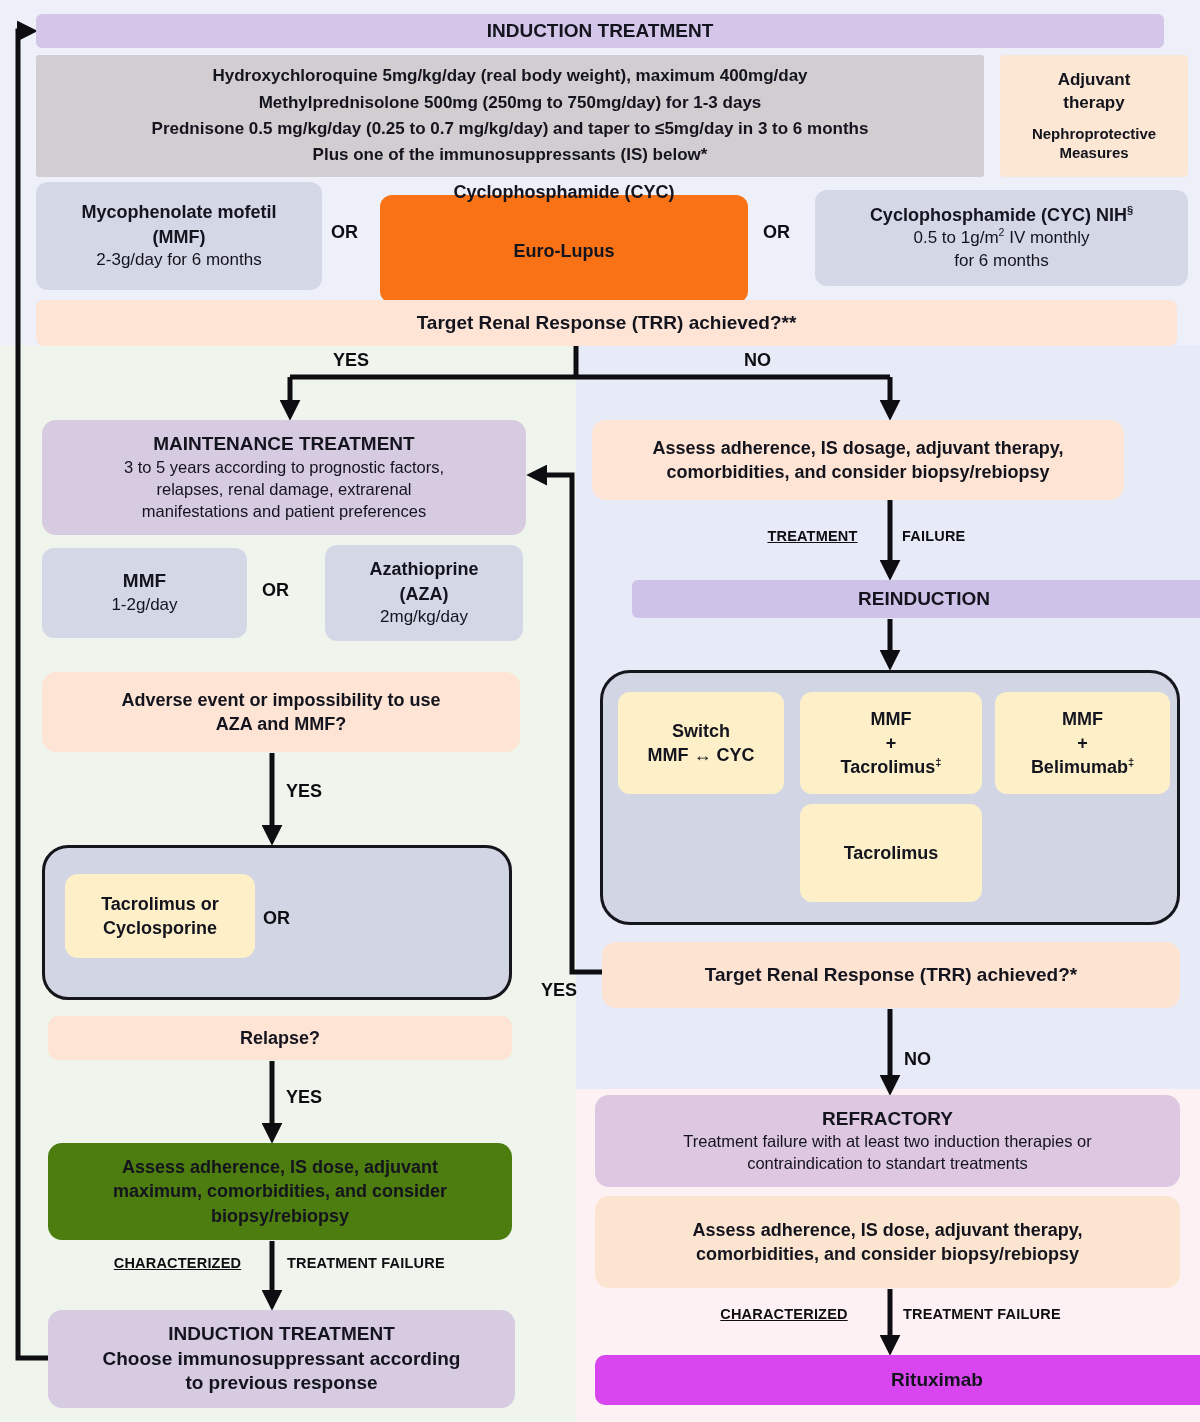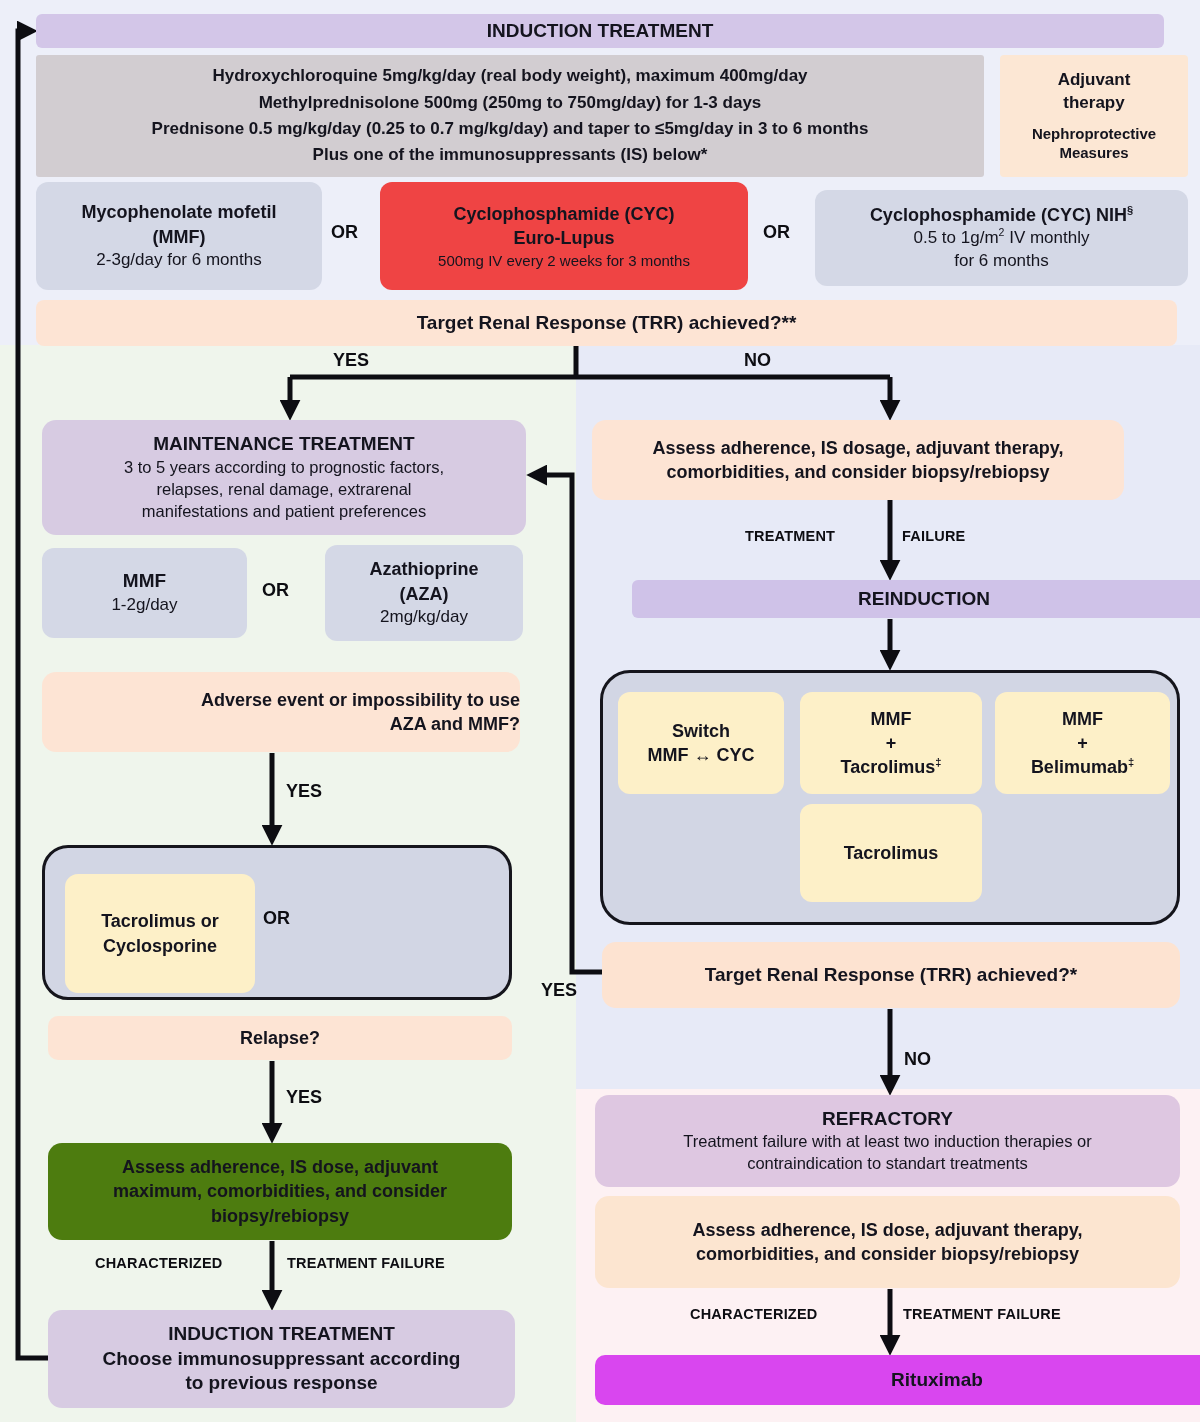--- a/index.html
+++ b/index.html
@@ -21,46 +21,46 @@
   .b15{font-weight:bold;font-size:15px;line-height:1.3;}
   .r17{font-size:17px;line-height:1.35;}
   .r16{font-size:16.5px;line-height:1.33;}
   .r15{font-size:15px;line-height:1.3;}
   sup{font-size:.62em;vertical-align:super;line-height:0;}
   .hdr{left:36px;top:14px;width:1128px;height:34px;background:#d3c6e8;border-radius:6px;}
   .regimen{left:36px;top:55px;width:948px;height:122px;background:#d2cdd1;border-radius:3px;}
   .regimen .b18{font-size:17px;line-height:1.55;}
   .adjuvant{left:1000px;top:55px;width:188px;height:122px;background:#fce7d4;border-radius:4px;gap:10px;}
   .opt1{left:36px;top:182px;width:286px;height:108px;background:#d4d8e6;}
-  .opt2{left:380px;top:182px;width:368px;height:108px;background:#ef4444;}
+  .opt2{left:380px;top:195px;width:368px;height:108px;background:#f97316;gap:35px;}
   .opt3{left:815px;top:190px;width:373px;height:96px;background:#d4d8e6;}
   .trrbar1{left:36px;top:300px;width:1141px;height:46px;background:#fde4d4;border-radius:8px;}
   .maint{left:42px;top:420px;width:484px;height:115px;background:#d7cbe2;border-radius:14px;}
   .mmf2{left:42px;top:548px;width:205px;height:90px;background:#d4d8e6;}
   .aza{left:325px;top:545px;width:198px;height:96px;background:#d4d8e6;}
-  .adverse{left:42px;top:672px;width:478px;height:80px;background:#fde4d4;border-radius:14px;align-items:flex-end;}
+  .adverse{left:42px;top:672px;width:478px;height:80px;background:#fde4d4;border-radius:14px;}
   .contL{left:42px;top:845px;width:470px;height:155px;background:#d2d6e4;border:3px solid #15151c;border-radius:26px;}
   .ybox{background:#fdf0c8;border-radius:12px;}
   .tacyc{left:65px;top:874px;width:190px;height:96px;}
   .leflu{left:322px;top:877px;width:160px;height:90px;}
   .relapse{left:48px;top:1016px;width:464px;height:44px;background:#fde4d4;border-radius:10px;}
   .assessL{left:48px;top:1143px;width:464px;height:97px;background:#4d7c0f;border-radius:14px;}
   .ind2{left:48px;top:1310px;width:467px;height:98px;background:#d7cbe2;border-radius:14px;}
   .assessR{left:592px;top:420px;width:532px;height:80px;background:#fde4d4;border-radius:14px;}
   .reind{left:596px;top:580px;width:584px;height:38px;background:#cfc2e8;border-radius:6px;margin-left:36px;}
   .contR{left:600px;top:670px;width:580px;height:255px;background:#d2d6e4;border:3px solid #15151c;border-radius:30px;}
   .swb{left:618px;top:692px;width:166px;height:102px;}
   .mtac{left:800px;top:692px;width:182px;height:102px;}
   .mbel{left:995px;top:692px;width:175px;height:102px;}
   .tacb{left:800px;top:804px;width:182px;height:98px;}
   .trrbar2{left:602px;top:942px;width:578px;height:66px;background:#fde3d1;border-radius:14px;}
   .refrac{left:595px;top:1095px;width:585px;height:92px;background:#dec7e1;border-radius:14px;}
   .assessR2{left:595px;top:1196px;width:585px;height:92px;background:#fce5d0;border-radius:14px;}
   .ritux{left:595px;top:1355px;width:684px;height:50px;background:#d946ef;border-radius:10px;}
-  .ra{text-align:left;}
+  .ra{text-align:center;text-decoration:underline;}
 </style>
 </head>
 <body>
 
 <div class="canvas">
 
   <div class="bg bg-top"></div>
   <div class="bg bg-left"></div>
   <div class="bg bg-right"></div>
   <div class="bg bg-pink"></div>
@@ -148,21 +148,21 @@
     <div class="r17">2mg/kg/day</div>
   </div>
 
   <div class="box adverse">
     <div class="b18">Adverse event or impossibility to use</div>
     <div class="b18">AZA and MMF?</div>
   </div>
   <div class="lbl s18" style="left:286px;top:781px;">YES</div>
 
   <div class="box contL"></div>
-  <div class="box yboxx y_ tacyc yboxc yb yellow ybox" style="left:65px;top:874px;width:190px;height:119px;border-radius:13px;">
+  <div class="box yboxx y_ tacyc yboxc yb yellow ybox" style="left:65px;top:874px;width:190px;height:84px;border-radius:13px;">
     <div class="b18">Tacrolimus or</div>
     <div class="b18">Cyclosporine</div>
   </div>
   <div class="lbl s18" style="left:263px;top:908px;">OR</div>
 
   <div class="box relapse">
     <div class="b18">Relapse?</div>
   </div>
   <div class="lbl s18" style="left:286px;top:1087px;">YES</div>
 

